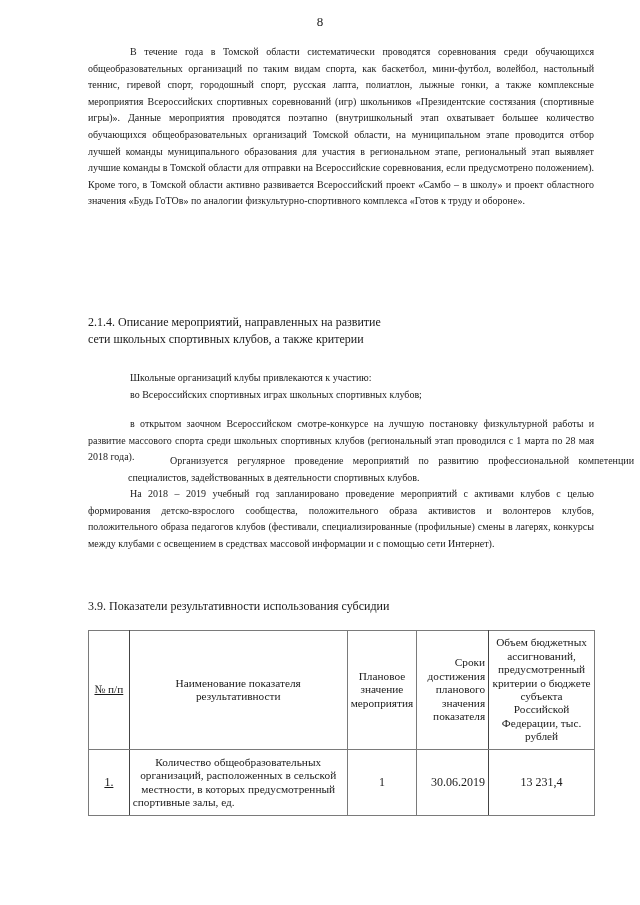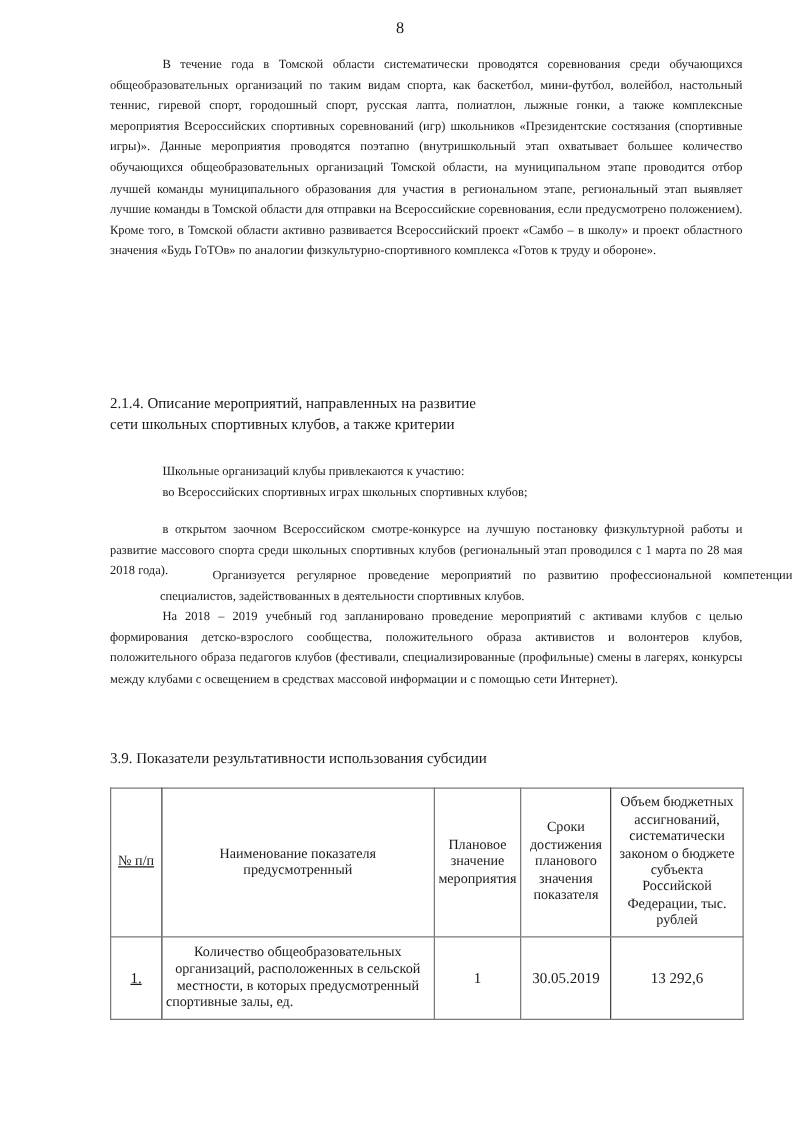--- a/index.html
+++ b/index.html
@@ -8,21 +8,21 @@
   .page-num { position: absolute; top: 14px; left: 0; width: 640px; text-align: center; font-size: 13px; }
   .para { position: absolute; left: 88px; width: 506px; font-size: 10px; line-height: 16.6px;
           text-align: justify; margin: 0; }
   .para .ind { display: inline-block; width: 42px; }
   .heading { position: absolute; left: 88px; width: 506px; text-align: left; font-size: 12px; line-height: 16.6px; margin: 0; }
   table.ind-table { position: absolute; left: 88px; top: 630px; width: 507px; border-collapse: collapse;
                     font-size: 11.3px; line-height: 13.4px; }
   table.ind-table td, table.ind-table th { border: 1px solid #7a7a7a; text-align: center; vertical-align: middle;
                     font-weight: normal; padding: 2px 3px; }
   table.ind-table th.c1, table.ind-table td.c1 { border-right: 1.5px solid #444; text-decoration: underline; }
-  table.ind-table th.c3, table.ind-table td.c3 { border-right: 1.5px solid #444; }
+  table.ind-table th.c3, table.ind-table td.c3 { border-right: 1.5px solid #444; text-align: right; }
   .hdr-row { height: 119px; }
   .data-row { height: 66px; }
   td.name-cell { text-align: justify; text-align-last: left; padding: 3px 4px; }
   td.val { font-size: 12px; }
 </style>
 </head>
 <body>
 
 <div class="page-num">8</div>
 
@@ -45,26 +45,26 @@
   <colgroup>
     <col style="width:41px">
       <col style="width:219px">
       <col style="width:69px">
       <col style="width:72px">
       <col style="width:106px">
   </colgroup>
   <tbody>
       <tr class="hdr-row">
     <th class="c1">№ п/п</th>
-    <th>Наименование показателя предусмотренный</th>
+    <th>Наименование показателя результативности</th>
     <th>Плановое значение мероприятия</th>
     <th class="c3">Сроки достижения планового значения показателя</th>
-    <th>Объем бюджетных ассигнований, систематически законом о бюджете субъекта Российской Федерации, тыс. рублей</th>
+    <th>Объем бюджетных ассигнований, предусмотренный критерии о бюджете субъекта Российской Федерации, тыс. рублей</th>
   </tr>
   <tr class="data-row">
     <td class="c1 val">1.</td>
     <td class="name-cell">Количество общеобразовательных организаций, расположенных в сельской местности, в которых предусмотренный спортивные залы, ед.</td>
     <td class="val">1</td>
-    <td class="c3 val">30.05.2019</td>
-    <td class="val">13 292,6</td>
+    <td class="c3 val">30.06.2019</td>
+    <td class="val">13 231,4</td>
   </tr>
 </tbody>
   </table>
 
 </body></html>

